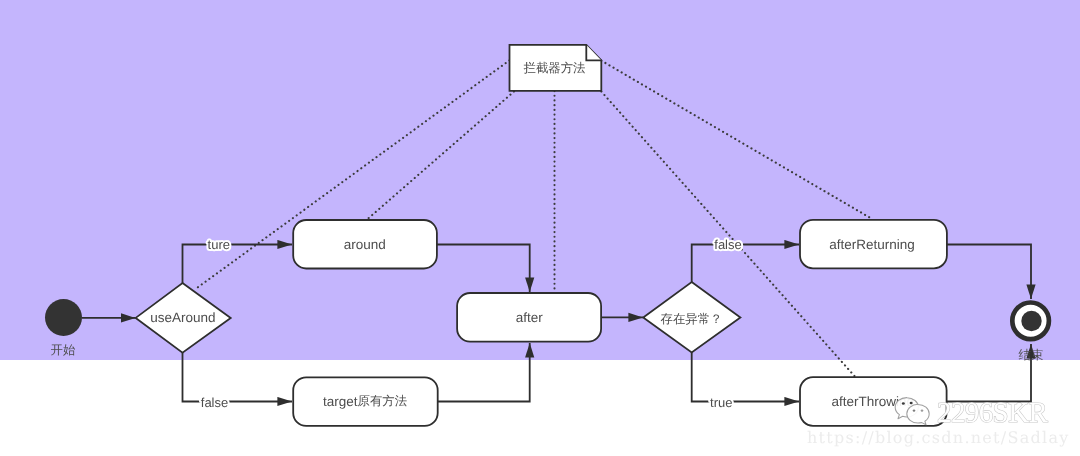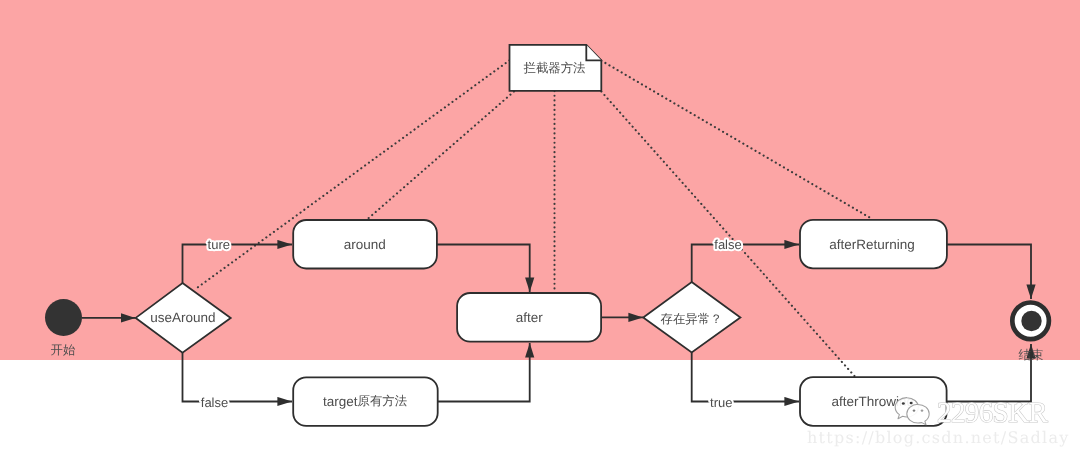--- a/index.html
+++ b/index.html
@@ -1,18 +1,18 @@
 <!DOCTYPE html>
 <html><head>
 <meta charset="utf-8">
 <title>Activity Diagram</title>
 <style>
   html,body{margin:0;padding:0;background:#ffffff;}
   body{width:1080px;height:456px;overflow:hidden;font-family:"Liberation Sans",sans-serif;}
-  #canvas{position:relative;width:1080px;height:360px;background:#fca5a5;}
+  #canvas{position:relative;width:1080px;height:360px;background:#c4b5fd;}
   svg{display:block;shape-rendering:geometricPrecision;text-rendering:geometricPrecision;}
   text{-webkit-font-smoothing:antialiased;}
   .node-shape{fill:#ffffff;stroke:#2e2e2e;stroke-width:1.8;}
   .node-text{font-family:"Liberation Sans",sans-serif;font-size:13.5px;fill:#4d4d4d;text-anchor:middle;dominant-baseline:middle;}
   .cjk{font-size:12.4px;}
   .node-text tspan.cjk{dominant-baseline:middle;}
   .edge-label{font-family:"Liberation Sans",sans-serif;font-size:13px;fill:#4d4d4d;text-anchor:middle;dominant-baseline:middle;paint-order:stroke;stroke:#ffffff;stroke-width:4px;stroke-linejoin:round;}
   .edge{fill:none;stroke:#2e2e2e;stroke-width:1.8;}
   .note-edge{fill:none;stroke:#3b3b3b;stroke-width:2.1;stroke-dasharray:0.1 4.6;stroke-linecap:round;}
   .terminal-fill{fill:#333333;}

